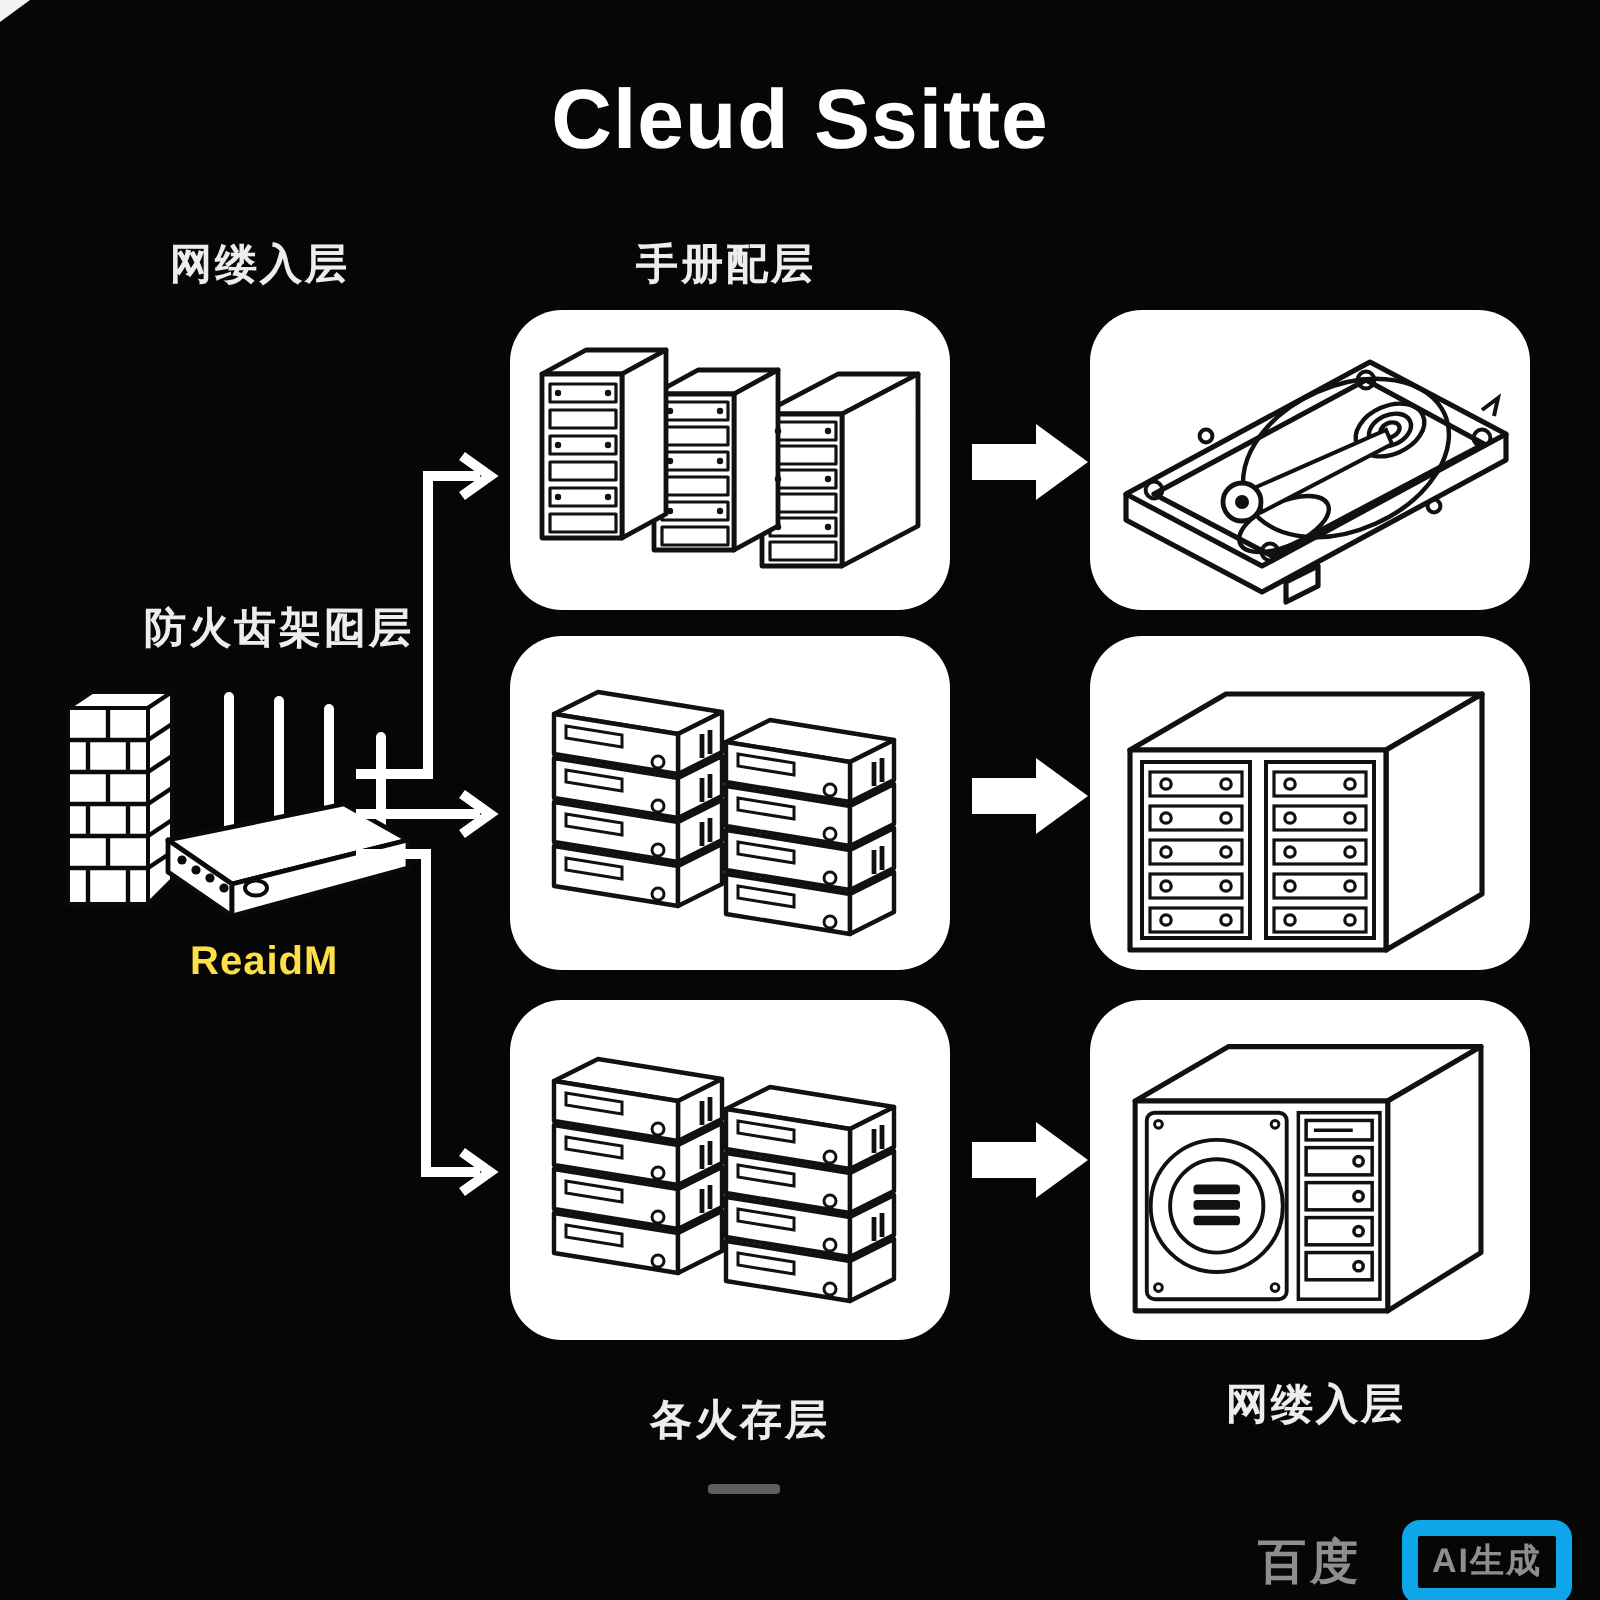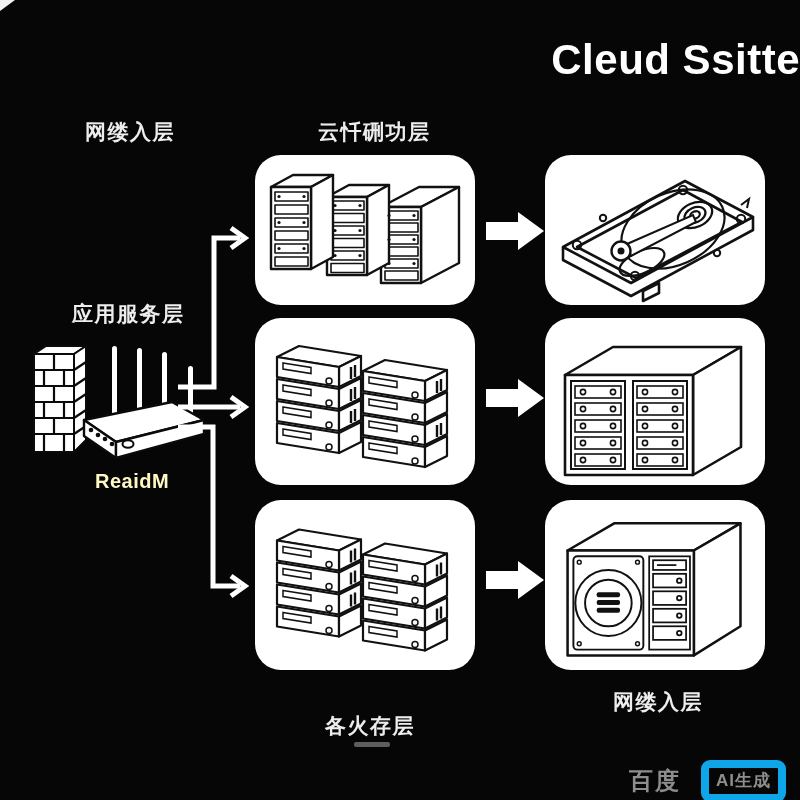--- a/index.html
+++ b/index.html
@@ -1,29 +1,29 @@
 <!DOCTYPE html>
 <html><head>
 <meta charset="utf-8">
 <style>
   html,body{margin:0;padding:0;background:#000;}
   .canvas{
     position:relative;width:800px;height:800px;background:#060606;
     overflow:hidden;font-family:"Liberation Sans",sans-serif;color:#fff;
   }
   .title{
-    position:absolute;left:0;top:36px;width:100%;text-align:right;
+    position:absolute;left:0;top:36px;width:100%;text-align:center;
     font-size:42px;font-weight:800;letter-spacing:0.5px;color:#fff;
   }
   .layer-label{
     position:absolute;font-size:21px;font-weight:700;color:#ededed;
     letter-spacing:1.5px;white-space:nowrap;
   }
   .device-label{
-    position:absolute;font-size:20px;font-weight:600;color:#fef9c3;
+    position:absolute;font-size:20px;font-weight:600;color:#fde047;
     letter-spacing:0.5px;white-space:nowrap;
   }
   .panel{
     position:absolute;width:220px;background:#ffffff;border-radius:26px;
   }
   .panel svg{position:absolute;inset:0;width:100%;height:100%;}
   .overlay{position:absolute;left:0;top:0;width:800px;height:800px;pointer-events:none;}
   .block-arrow{position:absolute;width:64px;height:46px;}
   .scene{position:absolute;left:20px;top:340px;width:190px;height:130px;}
   .corner-artifact{
@@ -47,24 +47,24 @@
 </head>
 <body>
 
 <div class="canvas">
 
   <div class="corner-artifact"></div>
 
   <div class="title">Cleud Ssitte</div>
 
   <div class="layer-label" style="left:85px;top:118px">网缕入层</div>
-  <div class="layer-label" style="left:318px;top:118px">云忏硎功层</div>
-  <div class="layer-label" style="left:72px;top:300px">应用服务层</div>
+  <div class="layer-label" style="left:318px;top:118px">手册配层</div>
+  <div class="layer-label" style="left:72px;top:300px">防火齿架囮层</div>
   <div class="device-label" style="left:95px;top:470px">ReaidM</div>
-  <div class="layer-label" style="left:325px;top:712px">各火存层</div>
+  <div class="layer-label" style="left:325px;top:696px">各火存层</div>
   <div class="layer-label" style="left:613px;top:688px">网缕入层</div>
 
   <svg class="scene" viewBox="0 0 190 130">
     <g fill="#ffffff" stroke="#0a0a0a" stroke-width="2">
       <polygon points="14,14 54,14 66,6 26,6" stroke="#0a0a0a"></polygon>
       <polygon points="54,14 66,6 66,100 54,112"></polygon>
       <rect x="14" y="14" width="40" height="98"></rect>
       <g stroke="#0a0a0a" stroke-width="2.2">
         <line x1="14" y1="30" x2="54" y2="30"></line>
           <line x1="54" y1="30" x2="66" y2="22"></line>

